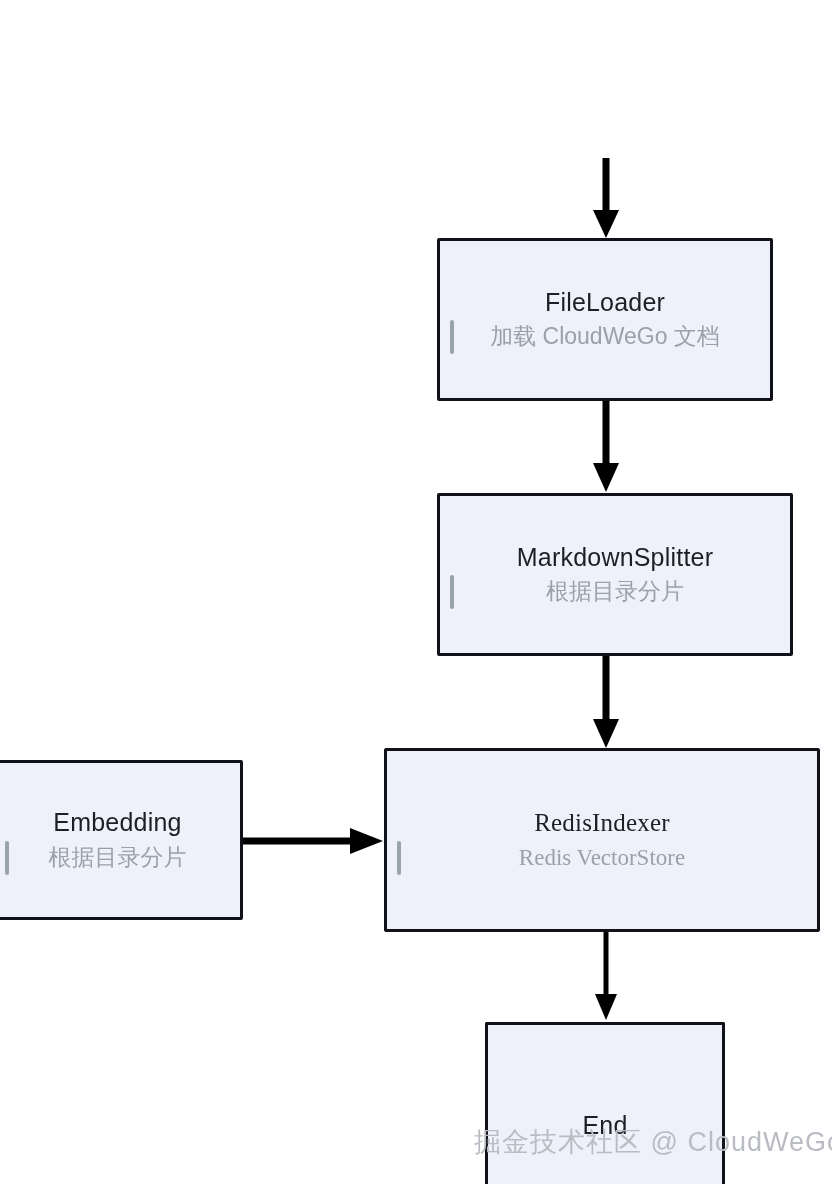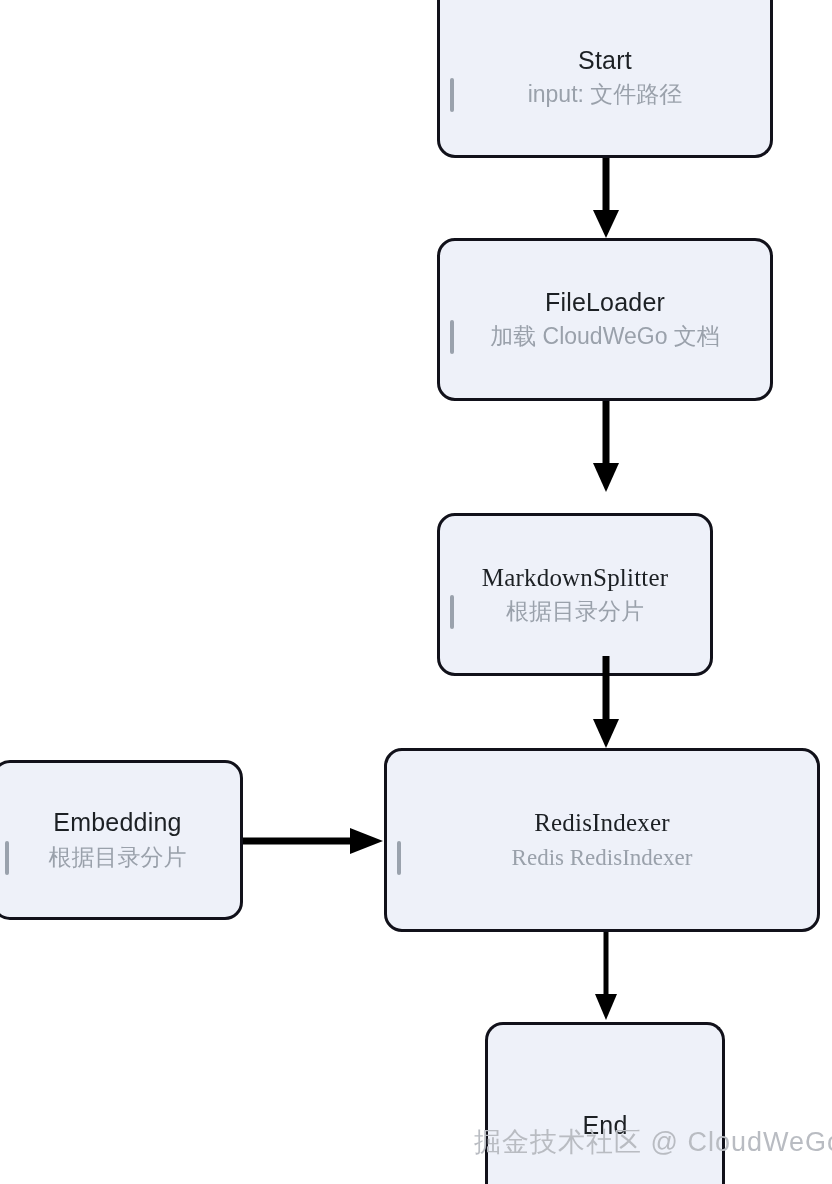--- a/index.html
+++ b/index.html
@@ -16,21 +16,21 @@
     height: 1184px;
     background: #ffffff;
     overflow: hidden;
   }
   
   .node {
     position: absolute;
     box-sizing: border-box;
     background: #eef1f9;
     border: 3px solid #11111a;
-    border-radius: 18px;
+    border-radius: 2px;
     display: flex;
     flex-direction: column;
     align-items: center;
     justify-content: center;
     overflow: hidden;
   }
   .node .title {
     color: #1c2024;
     font-size: 25px;
     line-height: 1.25;
@@ -59,21 +59,21 @@
     color: #9aa1ab;
     font-size: 23px;
     line-height: 1.3;
     text-align: center;
     white-space: nowrap;
     padding: 0 14px;
   }
   
   #node-start      { left: 437px; top: 0px;    width: 336px; height: 158px; border-top-left-radius: 0; border-top-right-radius: 0; border-top: none; }
   #node-fileloader { left: 437px; top: 238px;  width: 336px; height: 163px; }
-  #node-splitter   { left: 437px; top: 513px;  width: 276px; height: 163px; font-family: Liberation Serif, serif; }
+  #node-splitter   { left: 437px; top: 493px;  width: 356px; height: 163px; }
   #node-redis      { left: 384px; top: 748px;  width: 436px; height: 184px; font-family: Liberation Serif, serif; }
   #node-embedding  { left: -8px;  top: 760px;  width: 251px; height: 160px; }
   #node-end        { left: 485px; top: 1022px; width: 240px; height: 162px;
                      border-bottom-left-radius: 0; border-bottom-right-radius: 0; border-bottom: none; }
   #node-end .title { margin-top: 42px; }
 
   
   .arrow { position: absolute; }
   .arrow svg { display: block; }
 
@@ -87,27 +87,20 @@
     letter-spacing: 1px;
     white-space: nowrap;
     pointer-events: none;
   }
 </style>
 </head>
 <body>
 
 <div id="canvas">
 
-  <div class="node" id="node-start">
-    <div class="title">Start</div>
-    <div class="subtitle-row">
-      <span class="sub-bar"></span>
-      <span class="subtitle">input: 文件路径</span>
-    </div>
-  </div>
 
   <div class="arrow" style="left:588px; top:158px;">
     <svg width="36" height="82" viewBox="0 0 36 82">
       <line x1="18" y1="0" x2="18" y2="58" stroke="#000000" stroke-width="7"></line>
       <polygon points="5,52 31,52 18,80" fill="#000000"></polygon>
     </svg>
   </div>
 
   <div class="node" id="node-fileloader">
     <div class="title">FileLoader</div>
@@ -151,21 +144,21 @@
     <svg width="142" height="36" viewBox="0 0 142 36">
       <line x1="0" y1="18" x2="113" y2="18" stroke="#000000" stroke-width="7"></line>
       <polygon points="107,5 107,31 140,18" fill="#000000"></polygon>
     </svg>
   </div>
 
   <div class="node" id="node-redis">
     <div class="title">RedisIndexer</div>
     <div class="subtitle-row">
       <span class="sub-bar"></span>
-      <span class="subtitle">Redis RedisIndexer</span>
+      <span class="subtitle">Redis VectorStore</span>
     </div>
   </div>
 
   <div class="arrow" style="left:591px; top:932px;">
     <svg width="30" height="92" viewBox="0 0 30 92">
       <line x1="15" y1="0" x2="15" y2="72" stroke="#000000" stroke-width="5"></line>
       <polygon points="4,62 26,62 15,88" fill="#000000"></polygon>
     </svg>
   </div>
 

